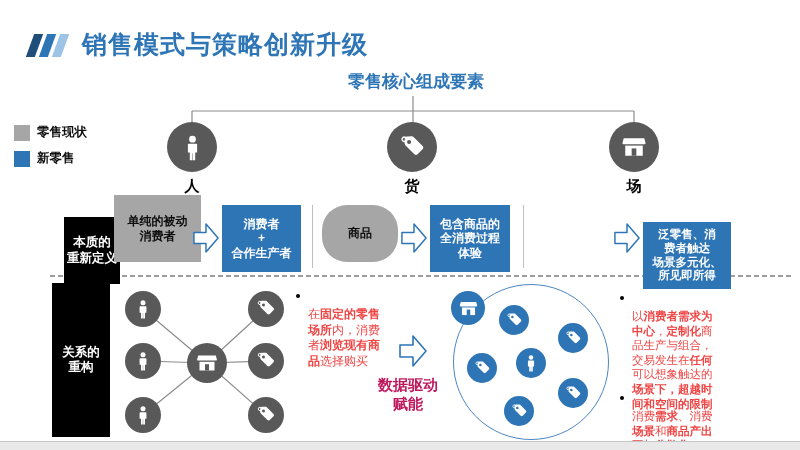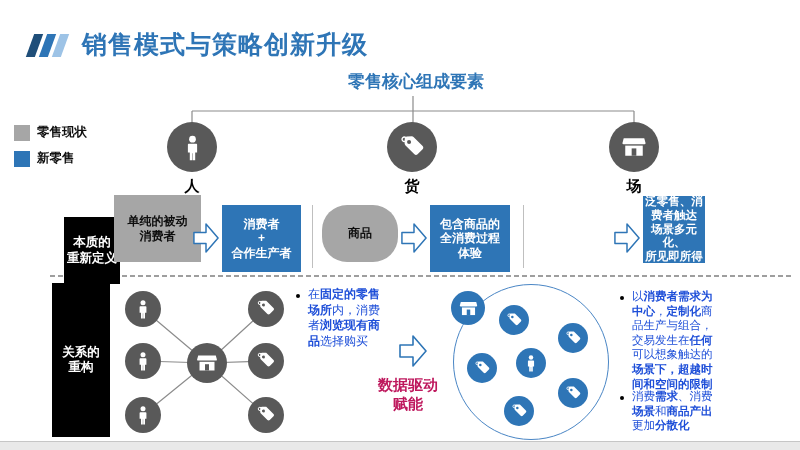--- a/index.html
+++ b/index.html
@@ -33,21 +33,21 @@
   .box{display:flex;align-items:center;justify-content:center;text-align:center;
        font-weight:bold;white-space:pre-line;line-height:1.22;}
   .box-black{background:#000;color:#fff;font-size:12.5px;}
   .box-gray{background:#A6A6A6;color:#0d0d0d;font-size:12px;}
   .box-blue{background:#2E75B6;color:#fff;font-size:12px;}
   .small-text{font-size:11.5px;line-height:1.2;}
   .vdiv{width:1px;background:#BFBFBF;}
 
   
   .bullet-dot{width:4px;height:4px;border-radius:50%;background:#000;}
-  .note{font-size:11.5px;line-height:14.6px;color:#1d4ed8;word-break:break-all;}
+  .note{font-size:11.5px;line-height:14.6px;color:#ef4444;word-break:break-all;margin-top:20px;}
   .note-mid{font-size:12px;line-height:15.5px;width:76px;}
   .data-drive{width:90px;text-align:center;font-size:15px;line-height:19px;font-weight:bold;
               color:#be185d;white-space:pre-line;}
   .bigcircle{border:1.5px solid #4a86c5;border-radius:50%;background:#fff;}
 
   .footer-bar{left:0;top:441px;width:800px;height:9px;background:#E9E9E9;border-top:1px solid #C6C6C6;}
 </style>
 </head>
 <body>
 
@@ -141,21 +141,21 @@
     </svg>
   <div class="abs z box box-blue" style="left:430px;top:205px;width:80px;height:67px;">包含商品的
 全消费过程
 体验</div>
 
   <div class="abs z vdiv" style="left:523px;top:205px;height:63px;"></div>
 
   <svg class="abs z" style="left:614px;top:219px;" width="26" height="38">
       <use href="#ic-block-arrow"></use>
     </svg>
-  <div class="abs z box box-blue small-text" style="left:643px;top:196px;width:62px;height:67px;">泛零售、消
+  <div class="abs z box box-blue small-text" style="left:643px;top:222px;width:88px;height:67px;">泛零售、消
 费者触达
 场景多元化、
 所见即所得</div>
 
   <div class="abs z box box-black" style="left:52px;top:283px;width:58px;height:154px;">关系的
 重构</div>
 
   <div class="abs z circle c-gray" style="left:125px;top:291px;width:36px;height:36px;">
     <svg width="20" height="20" fill="#fff">
         <use href="#ic-person"></use>

